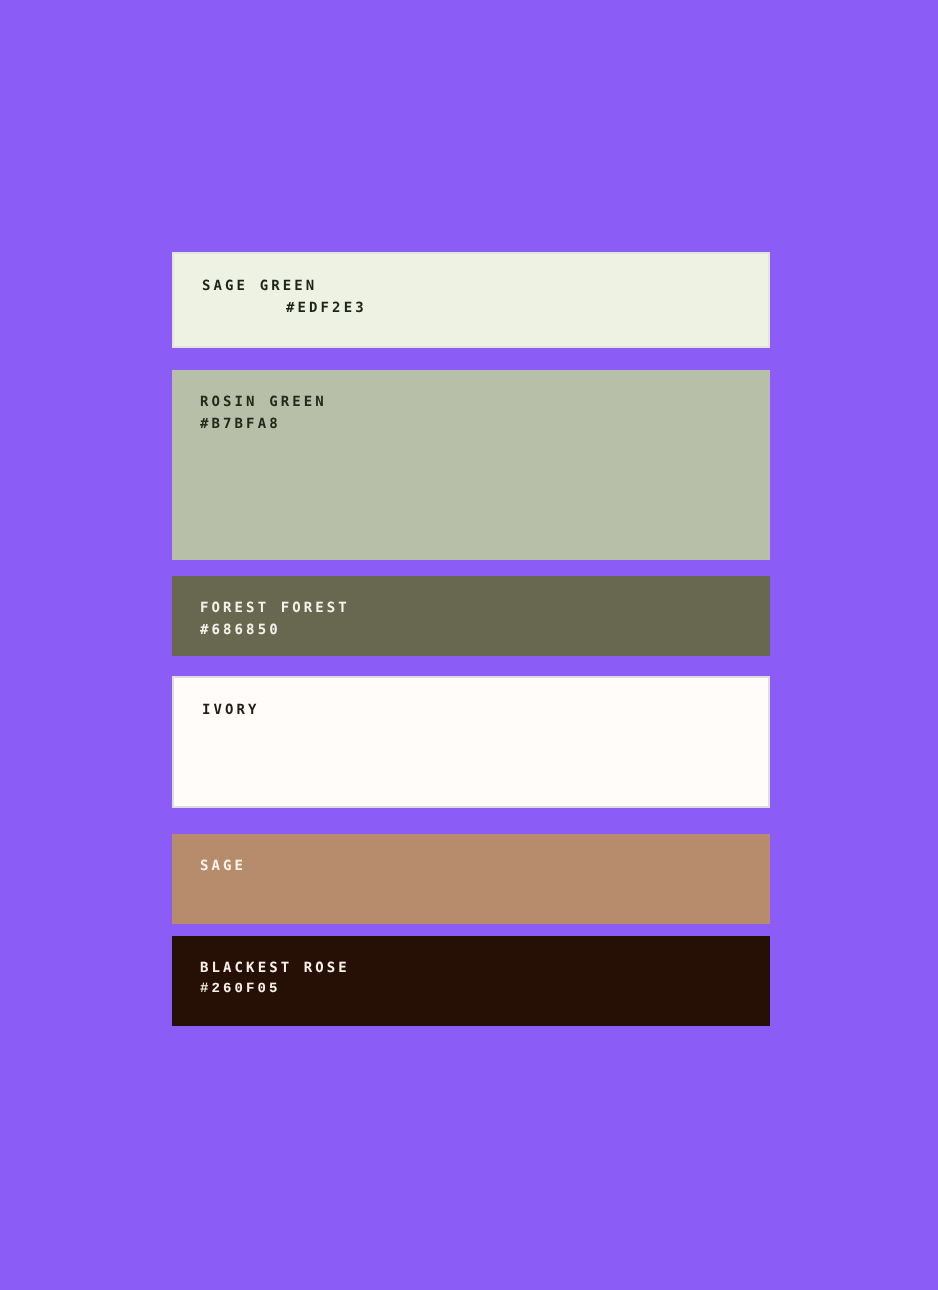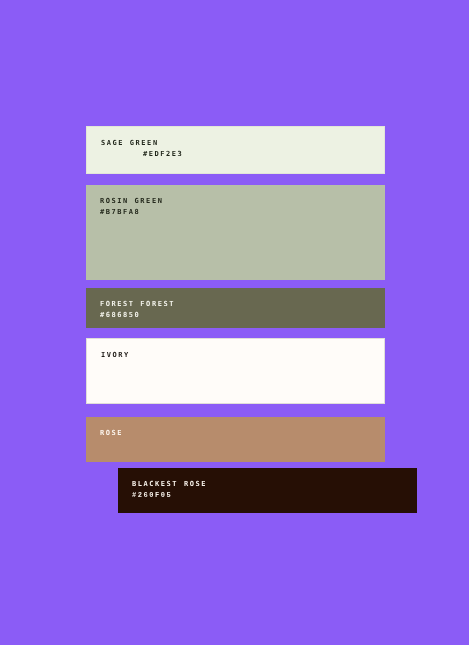--- a/index.html
+++ b/index.html
@@ -77,21 +77,21 @@
       <div class="swatch" style="background: rgb(104, 104, 80); height: 40px;">
         <span class="swatch-label" style="color: rgb(242, 242, 234);">FOREST FOREST</span>
         <span class="swatch-hex" style="color: rgb(242, 242, 234);">#686850</span>
       </div>
       <div class="gap" style="height: 10px;"></div>
       <div class="swatch" style="background: rgb(255, 252, 249); height: 66px; border: 1px solid rgb(224, 222, 217);">
         <span class="swatch-label" style="color: rgb(32, 28, 24);">IVORY</span>
       </div>
       <div class="gap" style="height: 13px;"></div>
       <div class="swatch" style="background: rgb(183, 140, 108); height: 45px;">
-        <span class="swatch-label" style="color: rgb(251, 244, 236);">ROSE</span>
+        <span class="swatch-label" style="color: rgb(251, 244, 236);">SAGE</span>
       </div>
       <div class="gap" style="height: 6px;"></div>
-      <div class="swatch" style="background: rgb(38, 15, 5); height: 45px; margin-left: 32px;">
+      <div class="swatch" style="background: rgb(38, 15, 5); height: 45px;">
         <span class="swatch-label" style="color: rgb(247, 241, 234);">BLACKEST ROSE</span>
         <span class="swatch-hex" style="color: rgb(247, 241, 234); font-family: Liberation Mono, monospace;">#260F05</span>
       </div>
     </div>
 </div>
 
 </body></html>

